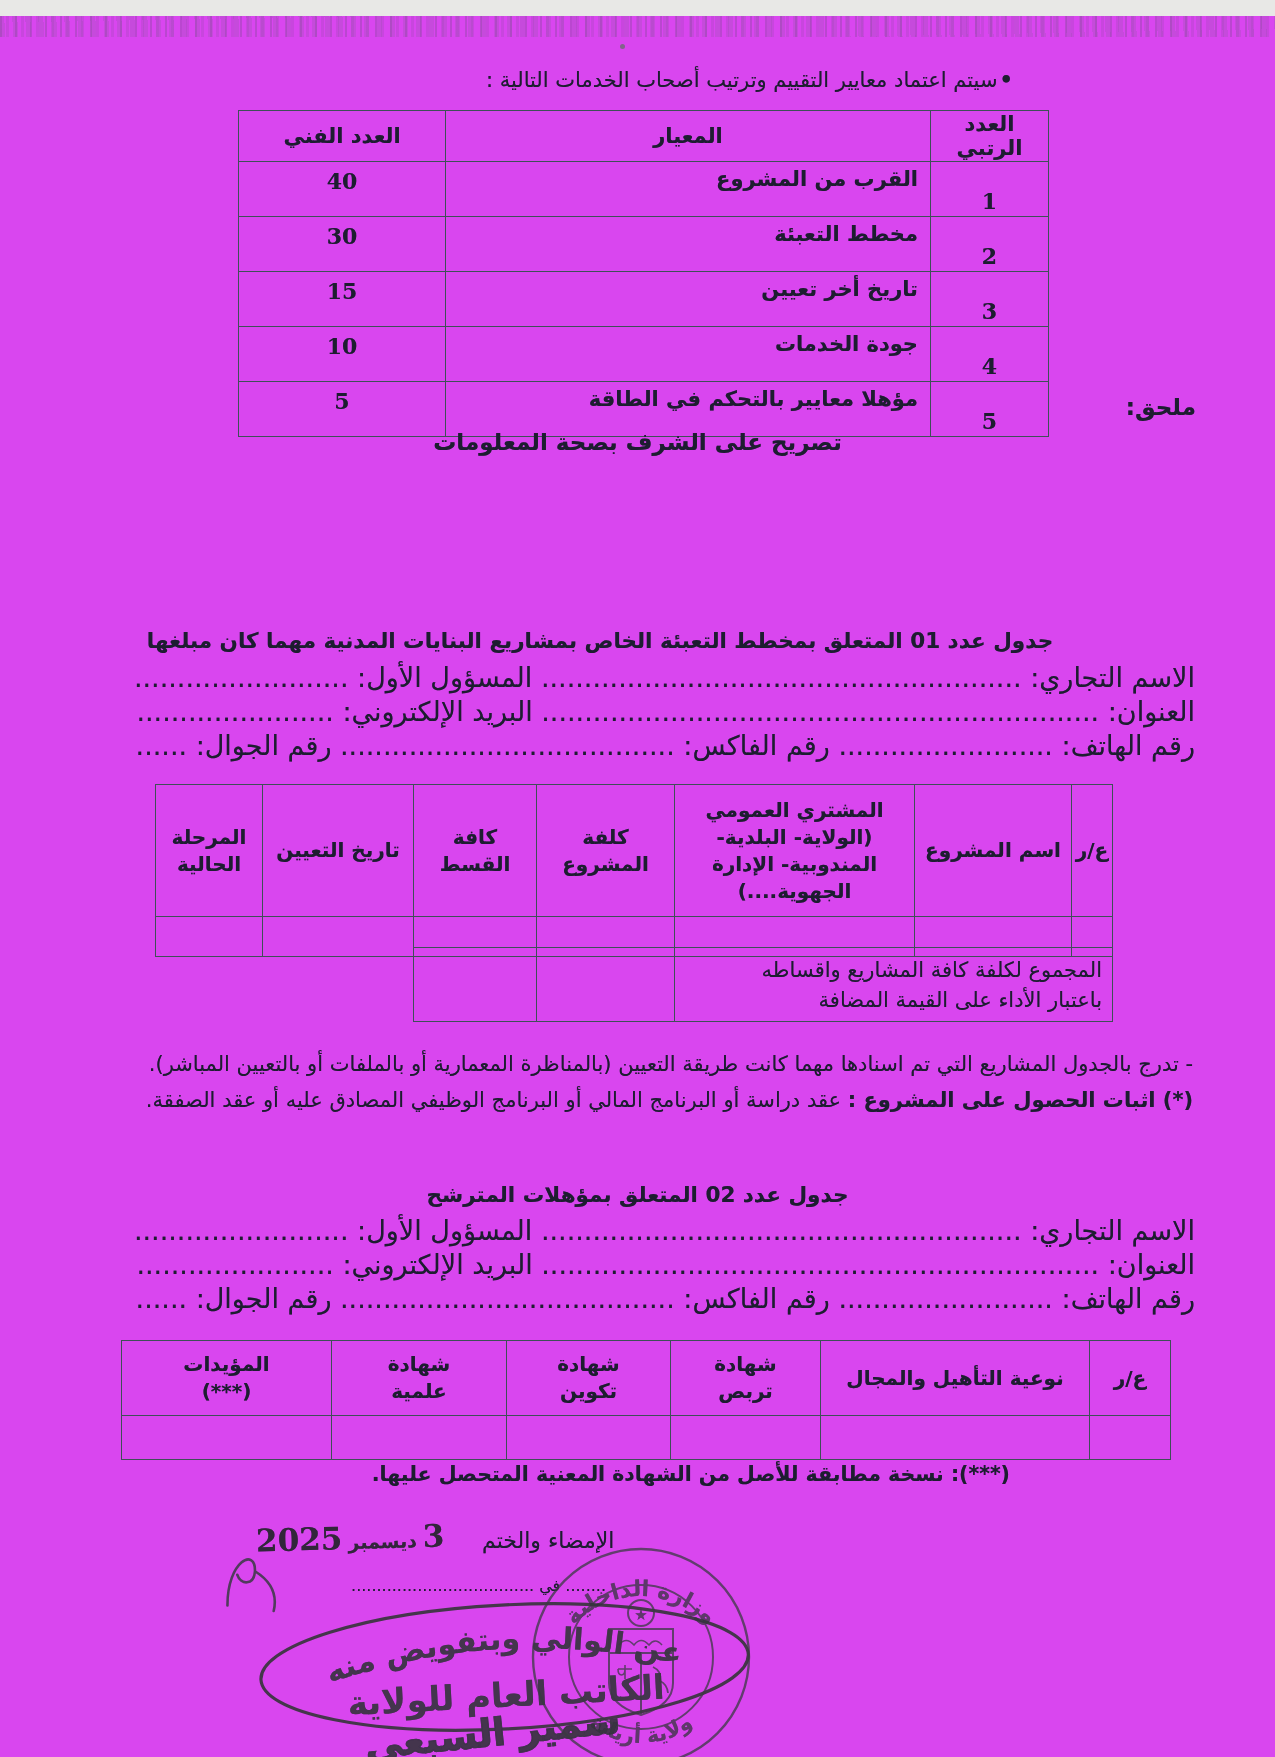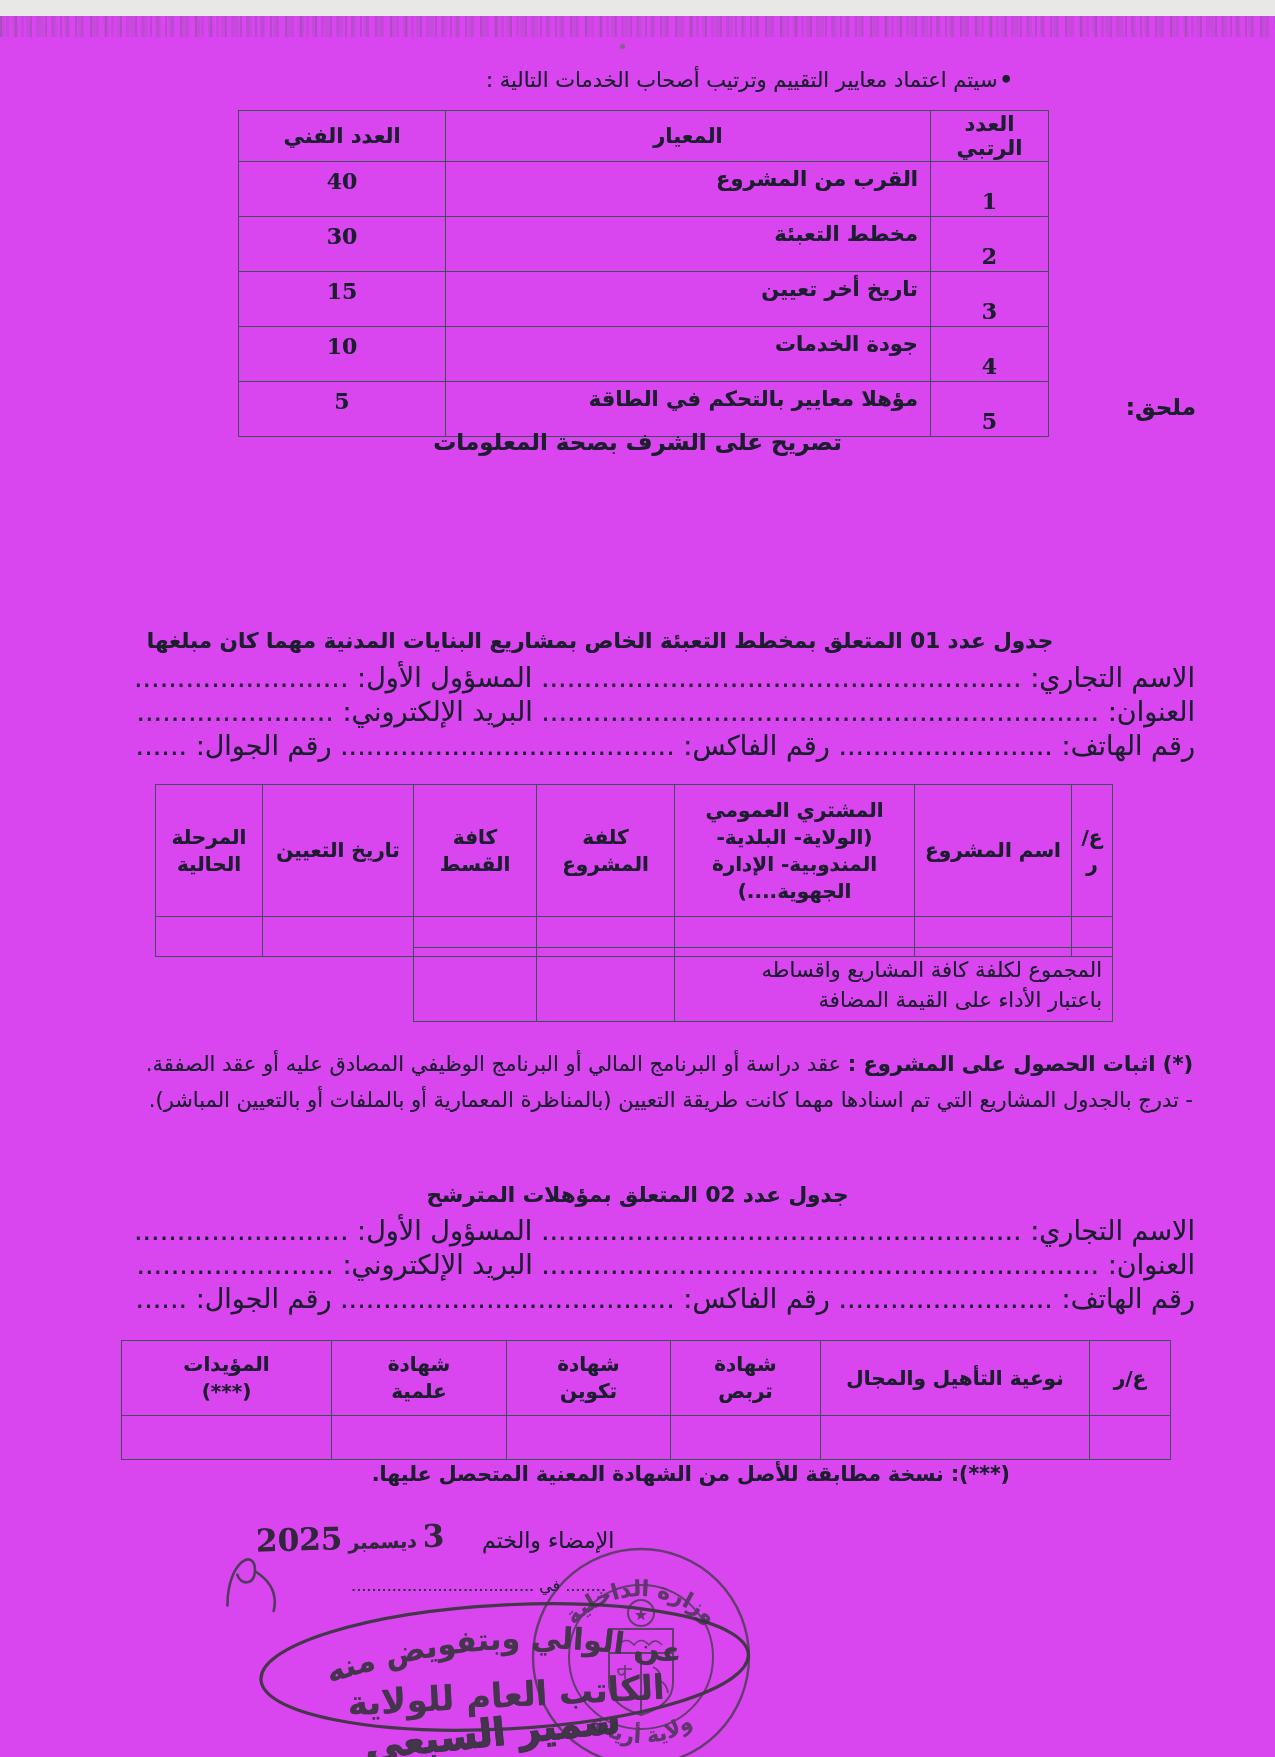--- a/index.html
+++ b/index.html
@@ -39,21 +39,21 @@
     text-align:justify;text-indent:18px;font-weight:bold;}
   .t-heading{position:absolute;font-size:21.5px;font-weight:bold;text-align:center;}
   .h1{top:612px;left:60px;right:135px;}
   .h2{top:1166px;left:0;right:0;}
   .form{position:absolute;right:80px;left:136px;font-size:27px;line-height:34px;}
   .form1{top:645px;} .form2{top:1198px;}
   .fline{white-space:nowrap;overflow:hidden;}
   
   .projects{position:absolute;left:155px;top:768px;width:957px;}
   .projects th{font-size:20px;font-weight:bold;text-align:center;vertical-align:middle;
-    line-height:27px;height:127px;padding:2px 9px;}
+    line-height:27px;height:127px;padding:2px 3px;}
   .projects td{height:37px;}
   .total-tbl{position:absolute;left:413px;top:931px;width:699px;}
   .total-tbl td{height:67px;}
   .total-label{text-align:right;padding:3px 10px;font-size:21px;line-height:30px;vertical-align:middle;font-weight:normal;}
   
   .notes{position:absolute;top:1030px;right:82px;left:82px;font-size:21px;line-height:36px;text-align:justify;}
   .notes p{margin:0;}
   .notes b{font-weight:bold;}
   .triple-note{position:absolute;top:1446px;right:265px;font-size:20.5px;white-space:nowrap;margin:0;font-weight:bold;}
   
@@ -180,22 +180,22 @@
         <tr>
       <td class="total-label pre">المجموع لكلفة كافة المشاريع واقساطه
 باعتبار الأداء على القيمة المضافة</td>
       <td></td>
       <td></td>
     </tr>
   </tbody>
     </table>
 
   <div class="notes">
+    <p>- تدرج بالجدول المشاريع التي تم اسنادها مهما كانت طريقة التعيين (بالمناظرة المعمارية أو بالملفات أو بالتعيين المباشر).</p>
     <p><b>(*) اثبات الحصول على المشروع :</b> <span>عقد دراسة أو البرنامج المالي أو البرنامج الوظيفي المصادق عليه أو عقد الصفقة.</span></p>
-    <p>- تدرج بالجدول المشاريع التي تم اسنادها مهما كانت طريقة التعيين (بالمناظرة المعمارية أو بالملفات أو بالتعيين المباشر).</p>
   </div>
 
   <div class="t-heading h2">جدول عدد 02 المتعلق بمؤهلات المترشح</div>
   <div class="form form2">
     <div class="fline">الاسم التجاري: ........................................................ المسؤول الأول: .............................................</div>
     <div class="fline">العنوان: ................................................................. البريد الإلكتروني: ........................................................</div>
     <div class="fline">رقم الهاتف: ......................... رقم الفاكس: ....................................... رقم الجوال: .....................</div>
   </div>
 
   <table class="quals">

